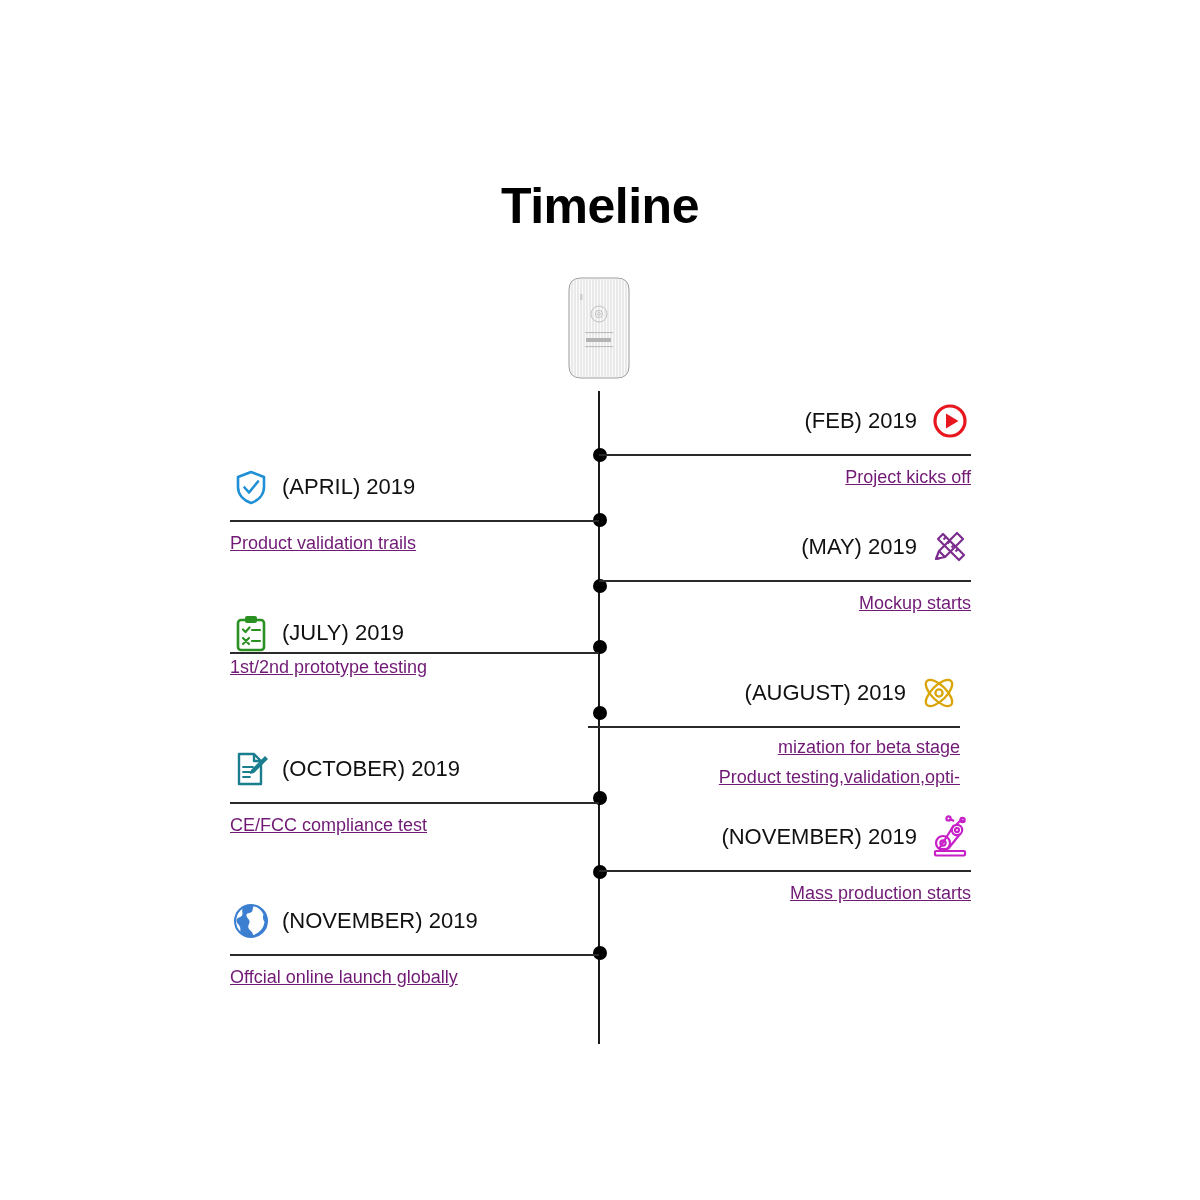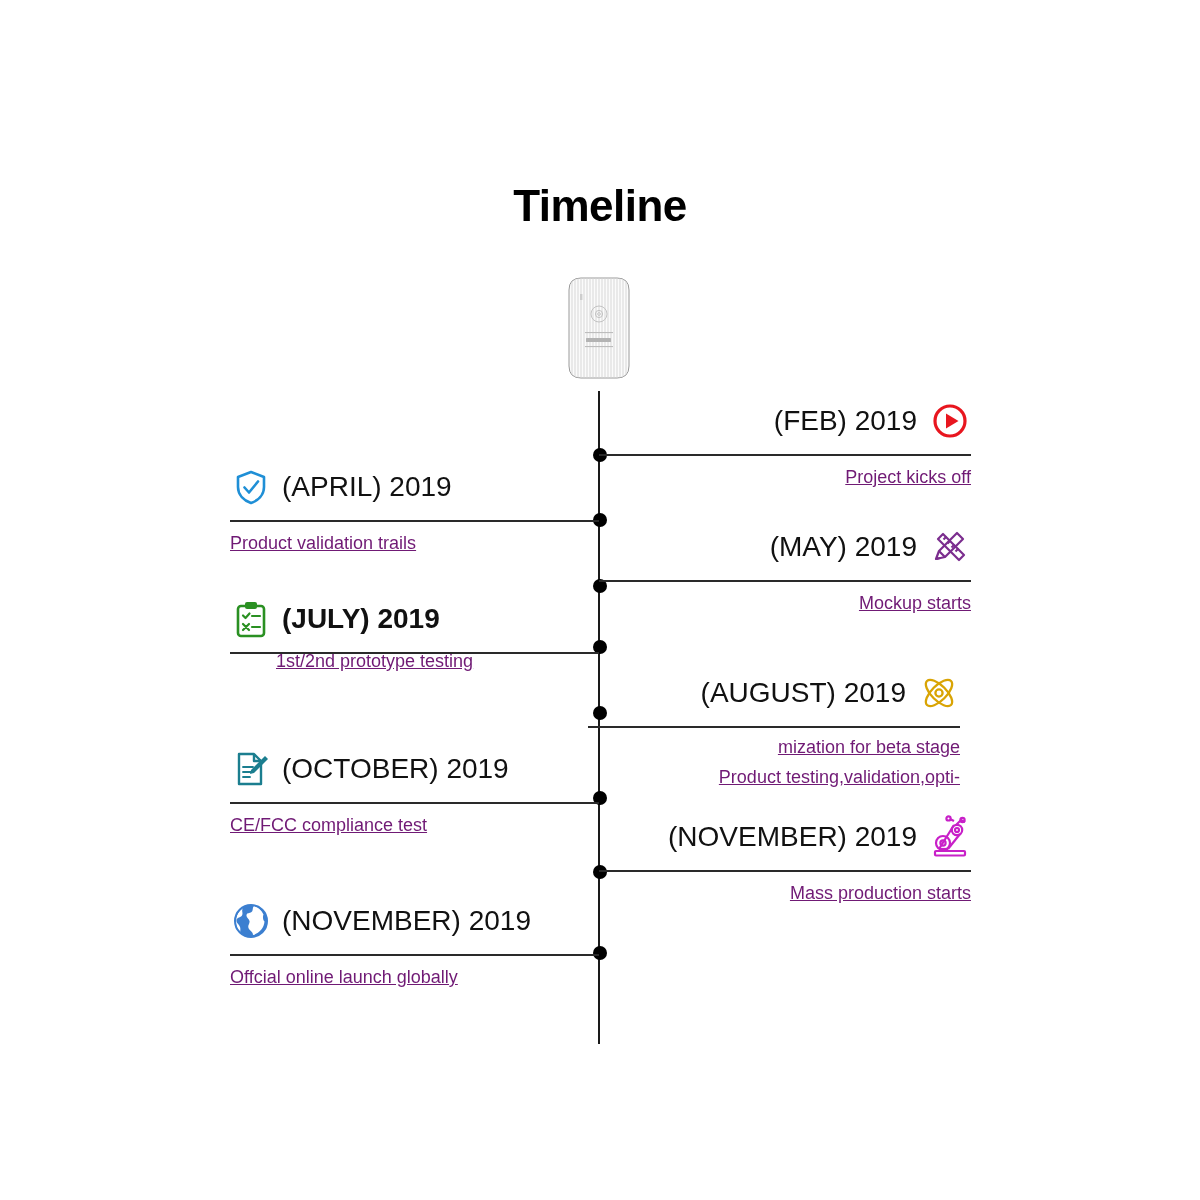--- a/index.html
+++ b/index.html
@@ -17,21 +17,21 @@
     background: #ffffff;
   }
 
   
   #page-title {
     position: absolute;
     left: 0;
     top: 178px;
     width: 1200px;
     text-align: center;
-    font-size: 44px;
+    font-size: 50px;
     font-weight: bold;
     color: #000000;
     letter-spacing: -0.5px;
     line-height: 56px;
   }
 
   
   #device {
     position: absolute;
     left: 563px;
@@ -70,21 +70,21 @@
     background: #2a2a2a;
     left: 0;
     right: 0;
   }
   .entry .head {
     position: absolute;
     width: 100%;
     display: flex;
     align-items: center;
     white-space: nowrap;
-    font-size: 28px;
+    font-size: 22px;
     color: #111111;
   }
   .entry .body {
     position: absolute;
     width: 100%;
     font-size: 18px;
     color: #701a75;
     line-height: 30px;
     text-decoration: underline;
   }
@@ -216,35 +216,35 @@
             <path d="M25.5 24.5 L28.5 21.5"></path>
           </g>
         </svg>
       </span>
     </div>
     <div class="rule" style="top:54px;"></div>
     <div class="body" style="top:62px;">Mockup starts</div>
   </div>
 
   <div class="entry left" style="left:230px; top:598px; width:369px; height:85px;">
-    <div class="head" style="top:0px;font-weight:bold;">
+    <div class="head" style="top:14px;">
       <span class="icon-box">
         <svg width="36" height="38" viewBox="0 0 36 38">
           <rect x="5" y="6" width="26" height="30" rx="3" fill="#ffffff" stroke="#2a9022" stroke-width="2.6"></rect>
           <rect x="12" y="2" width="12" height="7" rx="2" fill="#2a9022"></rect>
           <path d="M10 15.5 L12.5 18 L16.5 13.5" fill="none" stroke="#2a9022" stroke-width="2.2" stroke-linecap="round" stroke-linejoin="round"></path>
           <line x1="19" y1="16" x2="27" y2="16" stroke="#2a9022" stroke-width="2.2" stroke-linecap="round"></line>
           <path d="M10 24 L16 30 M16 24 L10 30" fill="none" stroke="#2a9022" stroke-width="2.2" stroke-linecap="round"></path>
           <line x1="19" y1="27" x2="27" y2="27" stroke="#2a9022" stroke-width="2.2" stroke-linecap="round"></line>
         </svg>
       </span>
       <span class="date-label">(JULY) 2019</span>
     </div>
     <div class="rule" style="top:54px;"></div>
-    <div class="body" style="top:48px;margin-left:46px;">1st/2nd prototype testing</div>
+    <div class="body" style="top:54px;">1st/2nd prototype testing</div>
   </div>
 
   <div class="entry right" style="left:588px; top:664px; width:372px; height:118px;margin-top:8px;">
     <div class="head" style="top:0px;">
       <span class="date-label">(AUGUST) 2019</span>
       <span class="icon-box">
         <svg width="40" height="40" viewBox="0 0 40 40">
           <g stroke="#d9a404" stroke-width="2.3" fill="none">
             <ellipse cx="20" cy="20" rx="17" ry="7.5" transform="rotate(45 20 20)"></ellipse>
             <ellipse cx="20" cy="20" rx="17" ry="7.5" transform="rotate(-45 20 20)"></ellipse>

